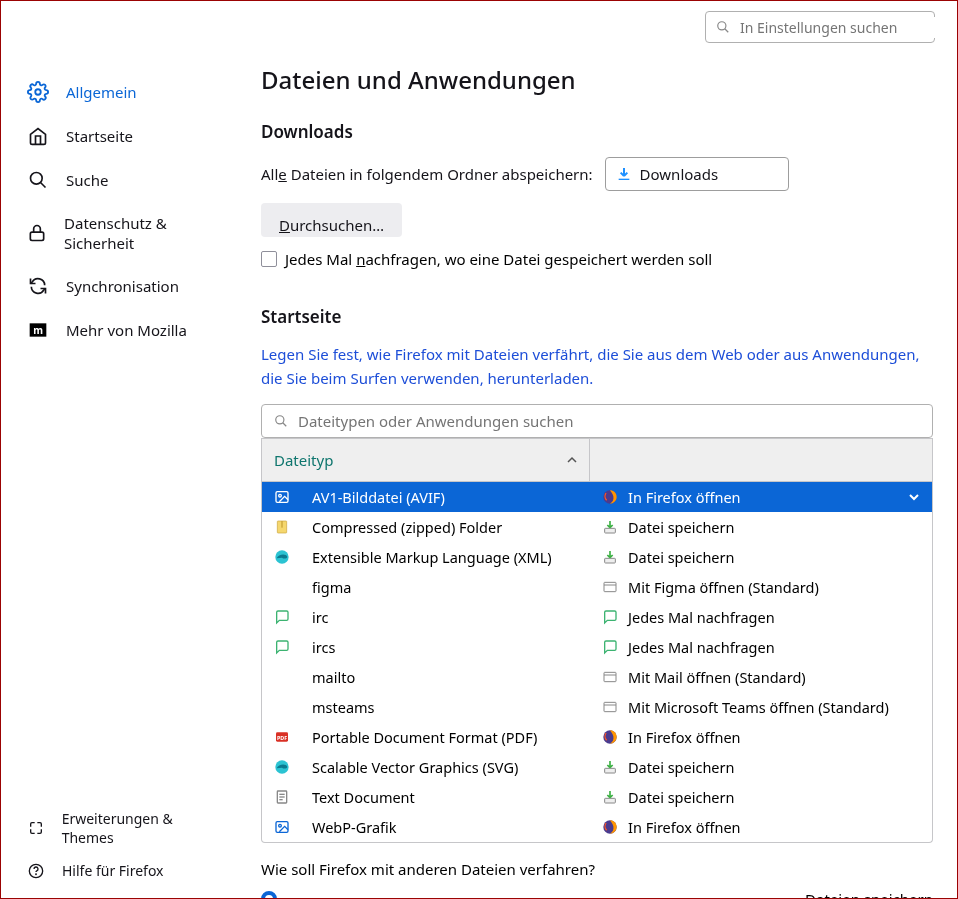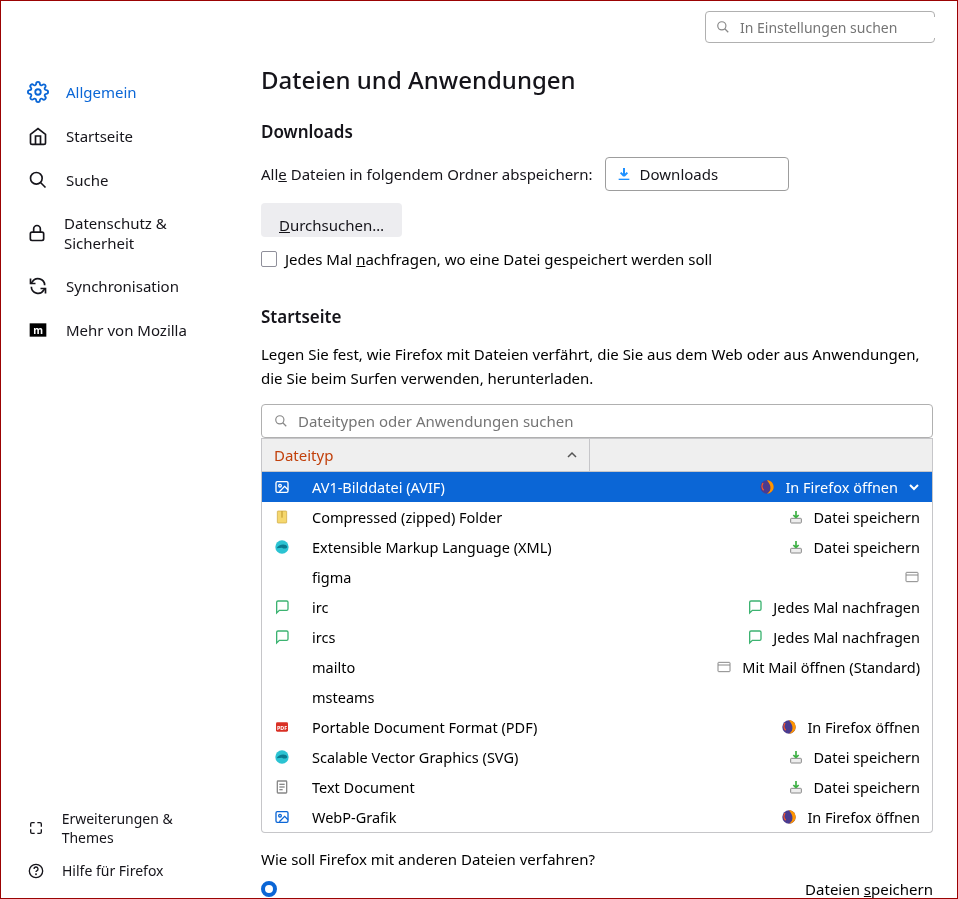--- a/index.html
+++ b/index.html
@@ -18,33 +18,33 @@
   .sidebar-bottom .icon { width:18px; height:18px; }
   .main { flex:1; padding:20px 24px 0 20px; overflow:auto; }
   h1 { font-size:24px; font-weight:500; margin:0 0 24px 0; color:#15141a; }
   h2 { font-size:17px; font-weight:600; margin:0 0 14px 0; color:#15141a; }
   .row { display:flex; align-items:center; gap:12px; margin-bottom:12px; font-size:15px; color:#15141a; flex-wrap:wrap; }
   .underline-letter { text-decoration:underline; text-decoration-thickness:1px; }
   .folder-box { width:184px; height:34px; border:1px solid #9d9d9d; border-radius:4px; display:flex; align-items:center; gap:8px; padding:0 10px; font-size:15px; }
   .button { height:34px; padding:12px 18px; background:#ededf0; border:none; border-radius:4px; font-size:15px; cursor:pointer; color:#15141a; }
   .checkbox-row { display:flex; align-items:center; gap:8px; font-size:15px; margin-bottom:36px; }
   .checkbox { width:16px; height:16px; border:1px solid #8f8f9a; border-radius:2px; }
-  .desc { font-size:15px; color:#000000; line-height:1.6; margin-bottom:14px; }
+  .desc { font-size:15px; color:#1d4ed8; line-height:1.6; margin-bottom:14px; }
   .fullwidth-search { height:34px; border:1px solid #b0b0b0; border-radius:4px; display:flex; align-items:center; gap:8px; padding:0 12px; font-size:14px; color:#666; margin-bottom:0; }
   .fullwidth-search input { border:none; outline:none; flex:1; font-size:15px; }
   .table { border:1px solid #c6c6c9; border-top:none; border-radius:0 0 4px 4px; margin-bottom:16px; }
-  .thead { display:flex; background:#efefef; border:1px solid #c6c6c9; height:34px; font-size:15px; color:#c2410c; margin-top:0; }
+  .thead { display:flex; background:#efefef; border:1px solid #c6c6c9; height:44px; font-size:15px; color:#0f766e; margin-top:0; }
   .th { display:flex; align-items:center; padding:0 12px; }
   .th-filetype { flex:0 0 328px; border-right:1px solid #c6c6c9; justify-content:space-between; }
   .th-action { flex:1; }
   .trow { display:flex; height:30px; font-size:14.5px; }
   .trow.selected { background:#0b66d6; color:#fff; }
   .td { display:flex; align-items:center; gap:10px; padding:0 12px; }
   .td-filetype { flex:0 0 328px;gap:22px; }
-  .td-action { flex:1; justify-content:flex-end; }
+  .td-action { flex:1; justify-content:space-between; }
   .file-icon { width:16px; height:16px; display:flex; align-items:center; justify-content:center; }
   .question { font-size:15px; margin-bottom:10px; }
   .radio-row { display:flex; align-items:center; gap:14px; font-size:15px;justify-content:space-between; }
   .radio { width:16px; height:16px; border-radius:50%; border:4px solid #0b66d6; background:#fff; }
   svg { display:block; }
 </style>
 </head>
 <body>
 
 <div class="topbar">
@@ -267,20 +267,21 @@
             <span>figma</span>
           </div>
           <div class="td td-action">
             <span style="display:flex;align-items:center;gap:10px">
               <span class="file-icon">
                 <svg width="16" height="16" viewBox="0 0 24 24" fill="none" stroke="#888" stroke-width="1.5">
                   <rect x="3" y="5" width="18" height="14" rx="1"></rect>
                   <line x1="3" y1="9" x2="21" y2="9"></line>
                 </svg>
               </span>
+              <span>Mit Figma öffnen (Standard)</span>
             </span>
           </div>
         </div>
         <div class="trow">
           <div class="td td-filetype">
             <span class="file-icon">
               <svg width="16" height="16" viewBox="0 0 24 24" fill="none" stroke="#3cb371" stroke-width="2">
                 <path d="M21 15a2 2 0 0 1-2 2H8l-4 4V5a2 2 0 0 1 2-2h13a2 2 0 0 1 2 2z"></path>
               </svg>
             </span>
@@ -335,20 +336,31 @@
               <span>Mit Mail öffnen (Standard)</span>
             </span>
           </div>
         </div>
         <div class="trow">
           <div class="td td-filetype">
             <span class="file-icon">
               <svg width="16" height="16"></svg>
             </span>
             <span>msteams</span>
+          </div>
+          <div class="td td-action">
+            <span style="display:flex;align-items:center;gap:10px">
+              <span class="file-icon">
+                <svg width="16" height="16" viewBox="0 0 24 24" fill="none" stroke="#888" stroke-width="1.5">
+                  <rect x="3" y="5" width="18" height="14" rx="1"></rect>
+                  <line x1="3" y1="9" x2="21" y2="9"></line>
+                </svg>
+              </span>
+              <span>Mit Microsoft Teams öffnen (Standard)</span>
+            </span>
           </div>
         </div>
         <div class="trow">
           <div class="td td-filetype">
             <span class="file-icon">
               <svg width="16" height="16" viewBox="0 0 24 24">
                 <rect x="3" y="5" width="18" height="14" rx="2" fill="#d93025"></rect>
                 <text x="12" y="16" text-anchor="middle" font-size="8" fill="#fff" font-weight="bold">PDF</text>
               </svg>
             </span>

